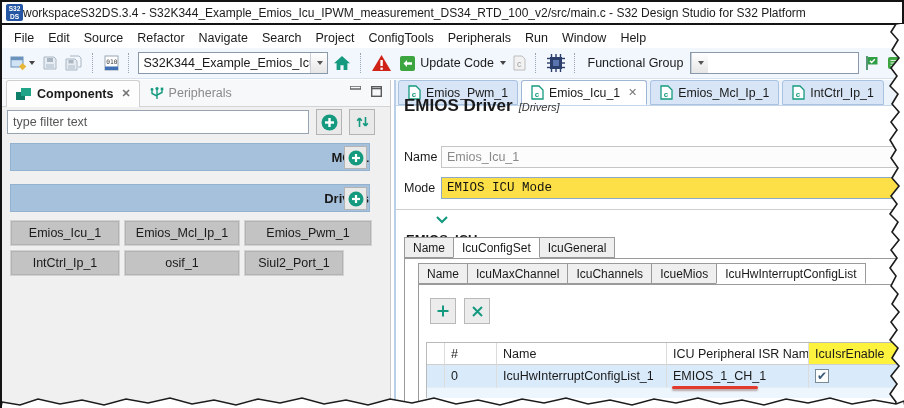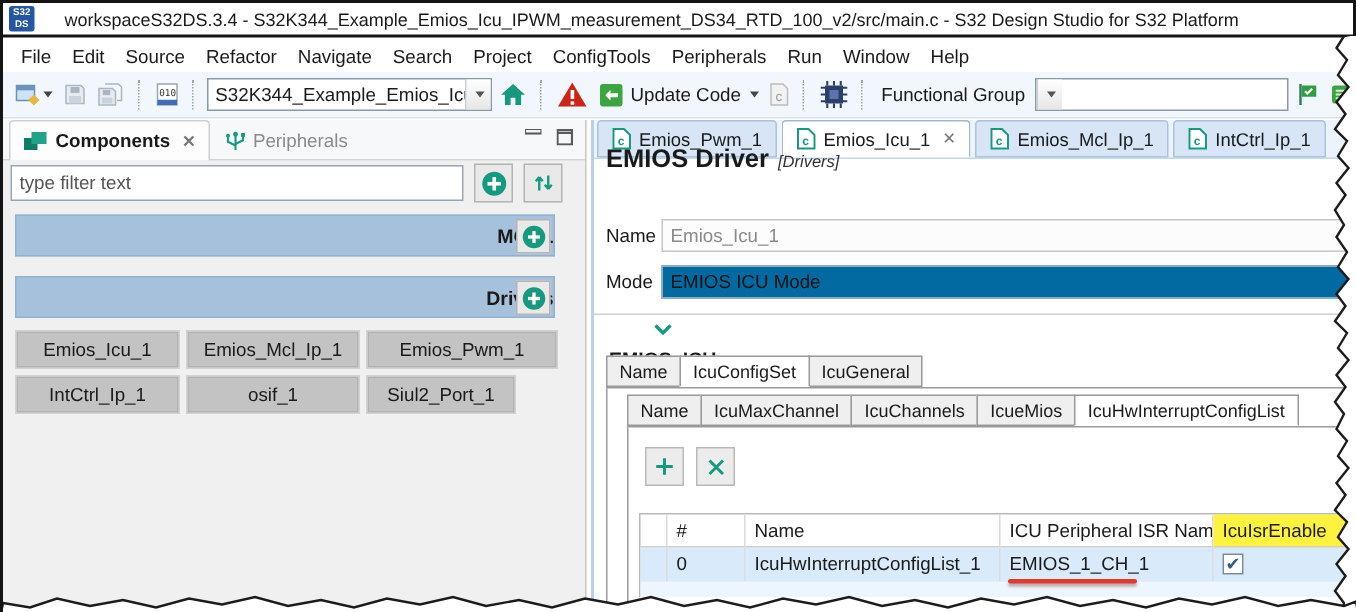--- a/index.html
+++ b/index.html
@@ -4,21 +4,21 @@
 <style>
   * { box-sizing: border-box; margin: 0; padding: 0; }
   body { margin:0; background:#888; font-family:"Liberation Sans", sans-serif; }
   #root{
     position:relative; width:904px; height:408px; background:#fff;
     border-top:2px solid #141414; border-left:2px solid #141414;
     overflow:hidden; font-family:"Liberation Sans", sans-serif; color:#1a1a1a;
   }
   
   .titlebar{position:absolute;left:0;top:0;width:100%;height:23px;background:#fff;
-    border-bottom:2px solid #141414;display:flex;align-items:center;gap:20px;padding-left:4px;}
+    border-bottom:2px solid #141414;display:flex;align-items:center;gap:0;padding-left:4px;}
   .appicon{width:17px;height:17px;background:#2456a4;border-radius:2px;color:#fff;
     font-size:6.5px;font-weight:bold;line-height:1.1;display:flex;flex-direction:column;
     align-items:center;justify-content:center;}
   .titletext{font-size:12px;white-space:nowrap;}
   .titlebar-rborder{position:absolute;right:0;top:0;width:2px;height:23px;background:#141414;}
   
   .menubar{position:absolute;left:0;top:25px;width:100%;height:21px;background:#fff;
     display:flex;align-items:center;padding-left:5px;}
   .menubar .mi{font-size:12.5px;padding:2px 7px;cursor:default;}
   
@@ -30,21 +30,21 @@
     border-top:4px solid #444;margin-left:2px;}
   .combo{display:flex;align-items:center;height:22px;background:#fff;border:1px solid #8a99aa;}
   .combo .val{flex:1;font-size:12.5px;padding:0 5px;white-space:nowrap;overflow:hidden;}
   .combo .cbtn{width:17px;height:100%;border-left:1px solid #c8cfd7;
     background:linear-gradient(#ffffff,#e6e6e6);display:flex;align-items:center;justify-content:center;}
   .tlabel{font-size:12.5px;padding:0 4px;white-space:nowrap;}
   
   .sidebar{position:absolute;left:0;top:78px;width:389px;height:330px;background:#f0f0f0;
     border-right:1px solid #c9c9c9;}
   .viewtabs{position:absolute;left:0;top:0;width:100%;height:27px;background:#f6f8fa;
-    border-bottom:1px solid #d4d4d4;display:flex;align-items:flex-start;padding-left:4px;gap:2px;}
+    border-bottom:1px solid #d4d4d4;display:flex;align-items:center;padding-left:4px;gap:2px;}
   .viewtab{display:flex;align-items:center;gap:5px;font-size:12.5px;padding:4px 8px;height:27px;}
   .viewtab.active{background:#fdfdfd;border:1px solid #cfcfcf;border-bottom:none;
     border-radius:3px 3px 0 0;font-weight:bold;}
   .viewtab.inactive{color:#8a8a8a;}
   .closeX{color:#777;font-size:11px;margin-left:3px;}
   .winbtns{position:absolute;right:8px;top:6px;display:flex;gap:10px;align-items:center;}
   .filterrow{position:absolute;left:0;top:30px;width:100%;height:26px;}
   .filterinput{position:absolute;left:5px;top:0;width:302px;height:24px;border:1px solid #98a4b2;
     font-size:12.5px;padding:0 5px;font-family:"Liberation Sans",sans-serif;background:#fff;color:#222;}
   .filterinput::placeholder{color:#555;}
@@ -65,21 +65,21 @@
     border-bottom:1px solid #c4d6ec;display:flex;align-items:flex-end;gap:3px;padding-left:2px;}
   .edtab{display:flex;align-items:center;gap:5px;font-size:12.3px;height:25px;padding:3px 9px;
     background:#d7e5f6;border:1px solid #a8c2e0;border-radius:3px 3px 0 0;white-space:nowrap;}
   .edtab.active{background:#fff;border-color:#9fb6d4;border-bottom-color:#fff;}
   .heading{position:absolute;left:8px;top:16px;font-size:17px;font-weight:bold;}
   .heading .suffix{font-size:11px;font-weight:normal;font-style:italic;color:#333;margin-left:6px;}
   .flabel{position:absolute;font-size:12.5px;}
   .field{position:absolute;height:22px;font-size:12.5px;padding:0 5px;
     font-family:"Liberation Sans",sans-serif;}
   .fname{left:45px;top:66px;width:458px;border:1px solid #c6c6c6;background:#fcfcfc;color:#8a8a8a;}
-  .fmode{left:45px;top:97px;width:458px;border:1px solid #8fa9c4;background:#0369a1;color:#111;}
+  .fmode{left:45px;top:97px;width:458px;border:1px solid #8fa9c4;background:#fde047;color:#111;font-family:Liberation Mono, monospace;}
   .hsep{position:absolute;left:0;top:129px;width:512px;height:1px;background:#cfcfcf;}
   .secthead{position:absolute;left:10px;top:136px;display:flex;align-items:center;gap:8px;flex-direction:column;}
   .secthead .stxt{font-size:13px;font-weight:bold;}
   .tabrow{position:absolute;right:0;height:21px;border-bottom:1px solid #9a9a9a;
     display:flex;align-items:flex-end;}
   .tabrow1{left:8px;top:158px;}
   .tabrow2{left:22px;top:184px;}
   .ftab{font-size:12px;padding:2px 8px;height:21px;background:#efefef;border:1px solid #9a9a9a;
     margin-right:-1px;display:flex;align-items:center;}
   .ftab.active{background:#fff;border-bottom:1px solid #fff;position:relative;z-index:2;}

